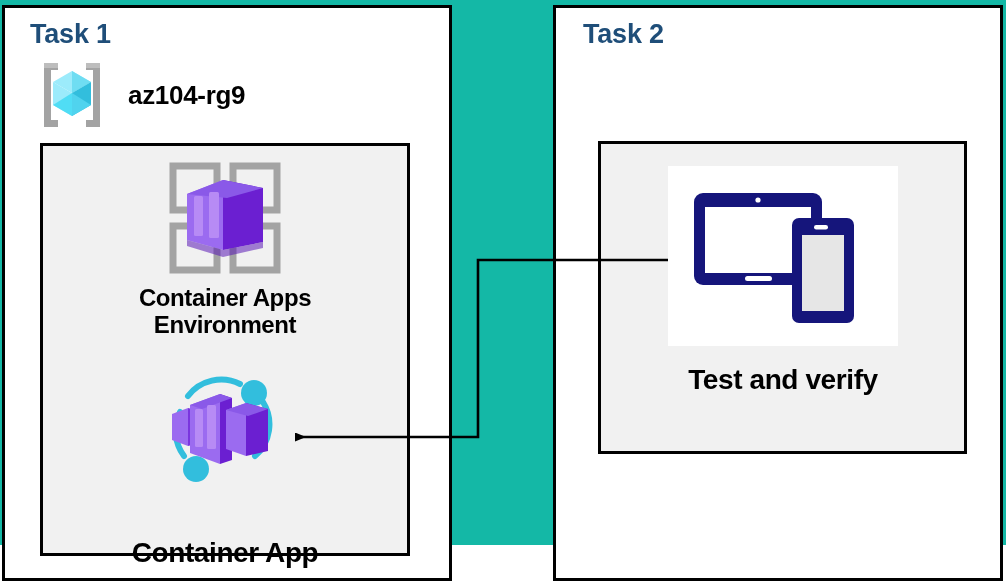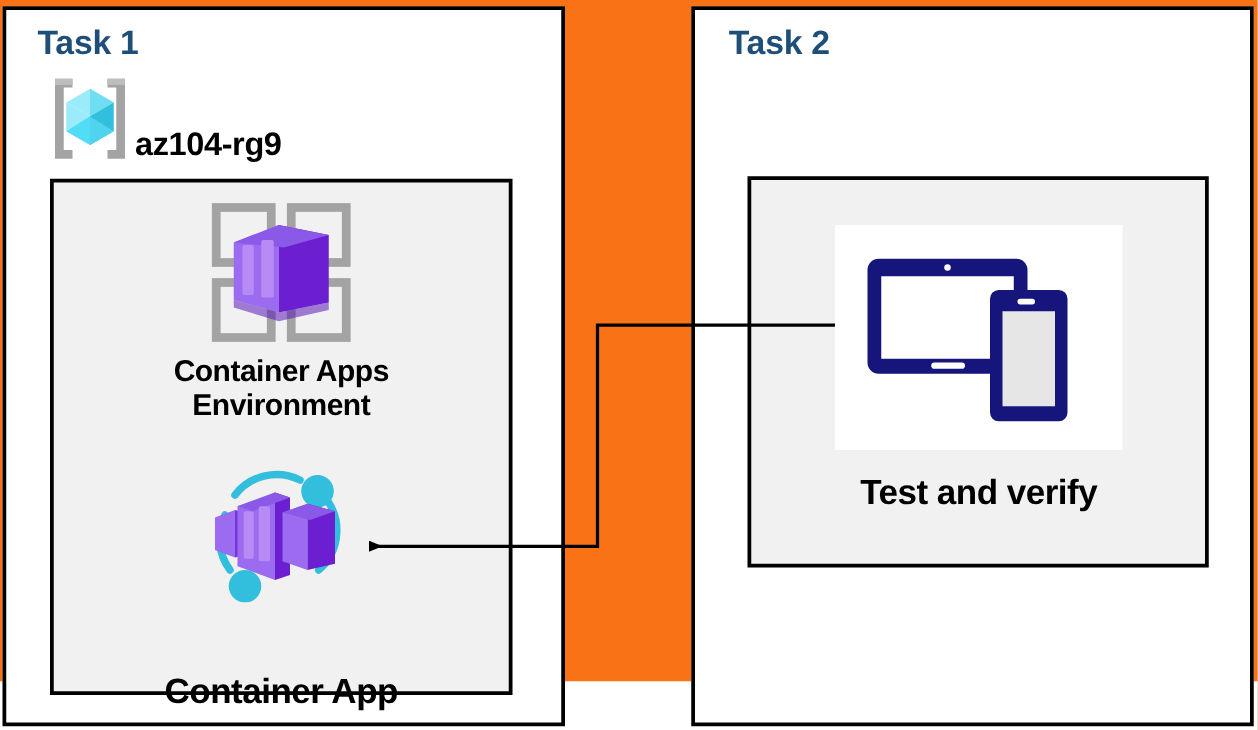--- a/index.html
+++ b/index.html
@@ -12,21 +12,21 @@
     height: 584px;
     position: relative;
     font-family: "Liberation Sans", sans-serif;
     overflow: hidden;
   }
   .canvas {
     position: absolute;
     left: 0; top: 0;
     width: 1006px;
     height: 545px;
-    background: #f97316;
+    background: #14b8a6;
   }
 
   
   .task-box {
     position: absolute;
     background: #ffffff;
     border: 3px solid #000000;
     box-sizing: border-box;
   }
   #task1-box { left: 2px;   top: 5px; width: 450px; height: 576px; }
@@ -44,22 +44,22 @@
   #task2-title { left: 583px; top: 19px; }
 
   
   #rg-group {
     position: absolute;
     left: 36px;
     top: 59px;
     width: 300px;
     height: 72px;
     display: flex;
-    align-items: flex-end;
-    gap: 0;
+    align-items: center;
+    gap: 20px;
   }
   #rg-icon { width: 72px; height: 72px; flex: 0 0 auto; display:block; }
   #rg-label {
     font-size: 26px;
     font-weight: bold;
     color: #000000;
     white-space: nowrap;
     letter-spacing: -0.3px;
   }
 
@@ -89,21 +89,21 @@
   }
 
   #cae-resource  { left: 55px;  top: 158px; width: 340px; }
   #cae-icon      { width: 128px; height: 120px; display:block; }
   #cae-label     { font-size: 24px; margin-top: 6px; letter-spacing: -0.4px; }
 
   #capp-resource { left: 55px;  top: 372px; width: 340px; gap: 47px; }
   #capp-icon     { width: 126px; height: 110px; display:block; }
   #capp-label    { font-size: 28px; margin-top: 8px; letter-spacing: -0.4px; }
 
-  #test-resource { left: 613px; top: 180px; width: 340px; }
+  #test-resource { left: 613px; top: 166px; width: 340px; }
   #test-art {
     width: 230px; height: 180px;
     background: #ffffff;
     display: flex; align-items: center; justify-content: center;
   }
   #test-icon  { width: 190px; height: 150px; display:block; }
   #test-label { font-size: 28px; margin-top: 18px; letter-spacing: -0.4px; }
 
   
   #connector {

